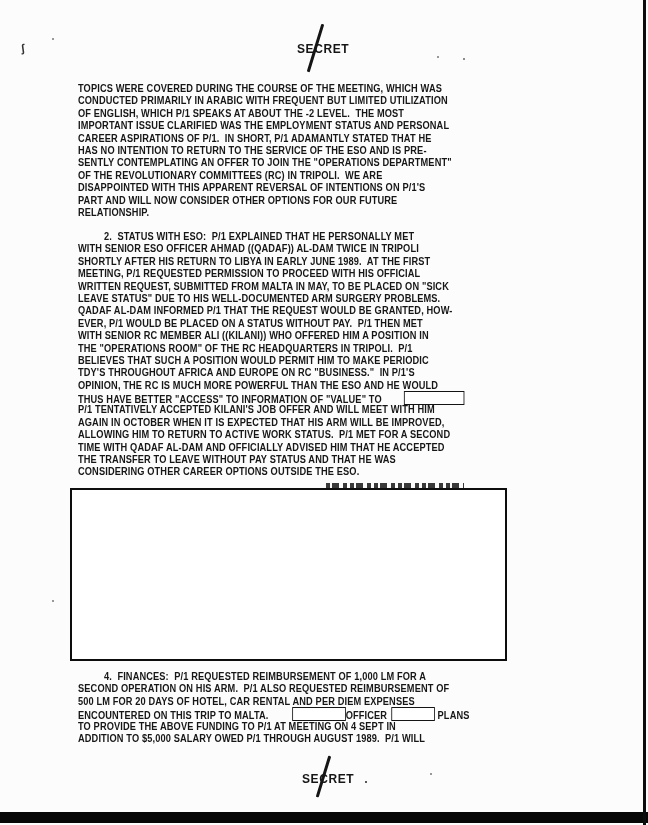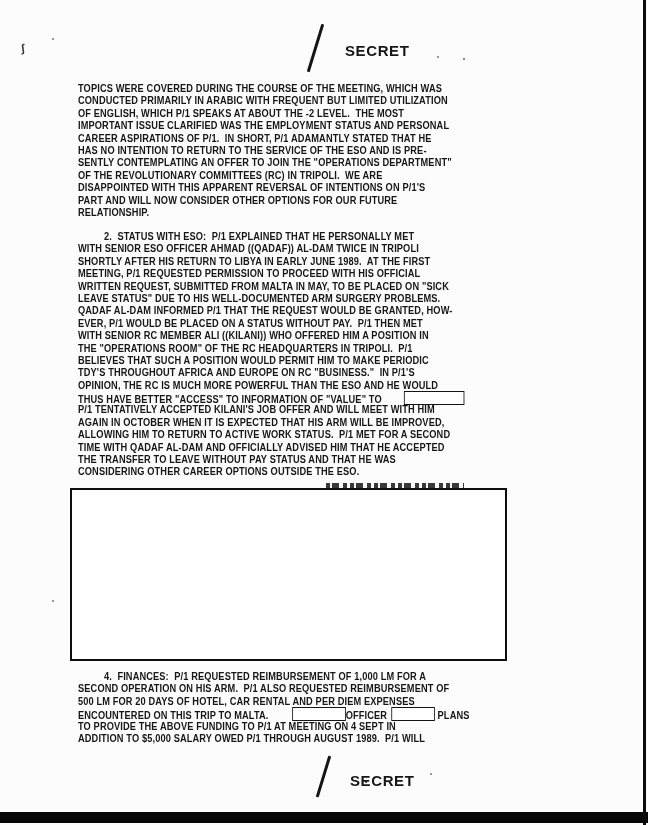--- a/index.html
+++ b/index.html
@@ -9,21 +9,21 @@
     font-family:"Liberation Sans", sans-serif;
   }
   .block{position:absolute;left:78px;}
   .scalex{transform:scaleX(0.84);transform-origin:0 0;width:680px;}
   .line{
     height:12.4px;line-height:12.4px;white-space:pre;
     font-size:11px;font-weight:700;letter-spacing:0.15px;color:#161616;
   }
   .ind{text-indent:31px;}
   .secret{
-    position:absolute;font-size:15px;font-weight:700;letter-spacing:0.6px;color:#161616;margin-left:48px;
+    position:absolute;font-size:12px;font-weight:700;letter-spacing:0.6px;color:#161616;
   }
   .slash{
     position:absolute;width:2.6px;background:#151515;border-radius:1px;
     transform:rotate(17deg);
   }
   .redaction-inline{
     display:inline-block;background:#fff;border:1.6px solid #141414;
     height:12px;vertical-align:-2.5px;box-sizing:content-box;
   }
   #rbox-p2{width:70px;margin-left:26px;}

